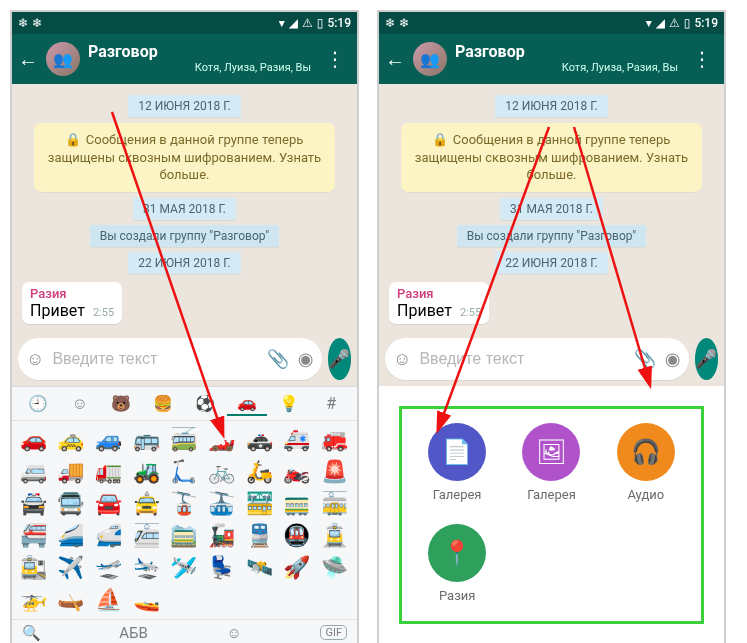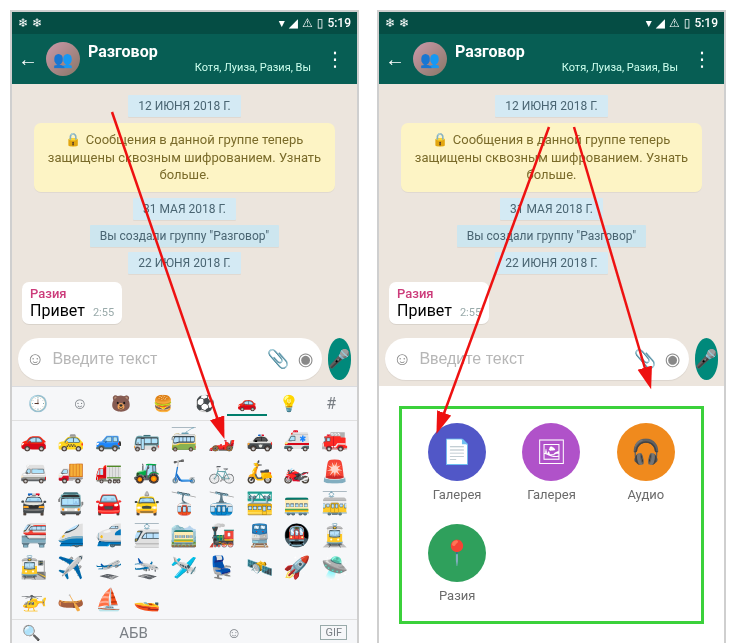--- a/index.html
+++ b/index.html
@@ -280,21 +280,21 @@
         <div class="emoji-cell">🛸</div>
         <div class="emoji-cell">🚁</div>
         <div class="emoji-cell">🛶</div>
         <div class="emoji-cell">⛵</div>
         <div class="emoji-cell">🚤</div>
       </div>
     <div class="kb-bottom">
       <span>🔍</span>
       <span>АБВ</span>
       <span>☺</span>
-      <span style="border:1px solid #9aa;border-radius:0;padding:0 4px;font-size:11px;">GIF</span>
+      <span style="border:1px solid #9aa;border-radius:5px;padding:0 4px;font-size:11px;">GIF</span>
     </div>
   </div>
 
   <svg class="arrow-svg" width="349" height="620">
     <defs>
         <marker id="ah1" markerWidth="10" markerHeight="10" refX="6" refY="3" orient="auto">
           <path d="M0,0 L0,6 L9,3 z" fill="#e11"></path>
         </marker>
       </defs>
     <line x1="100" y1="100" x2="210" y2="420" stroke="#e11" stroke-width="2.5" marker-end="url(#ah1)"></line>

